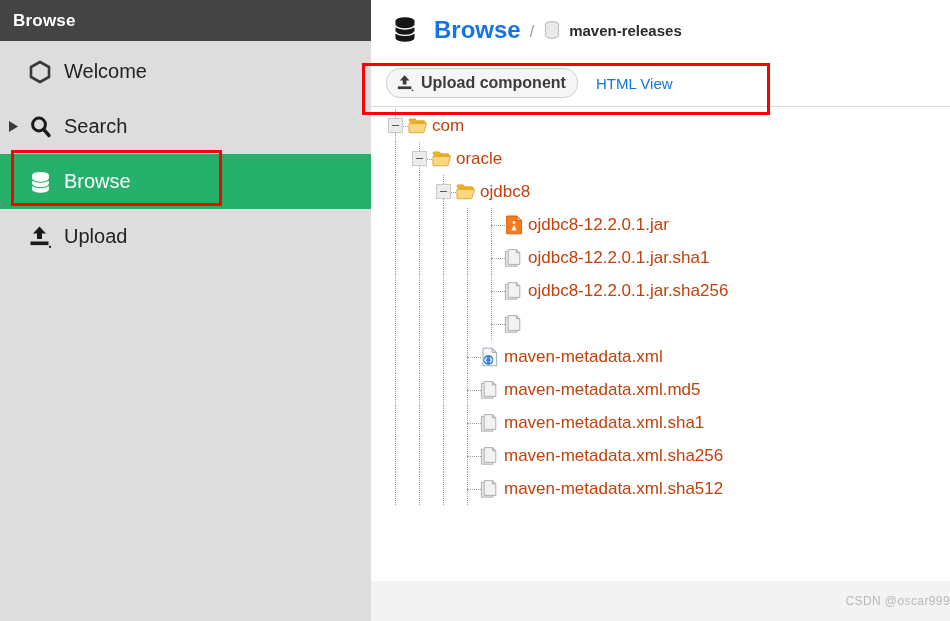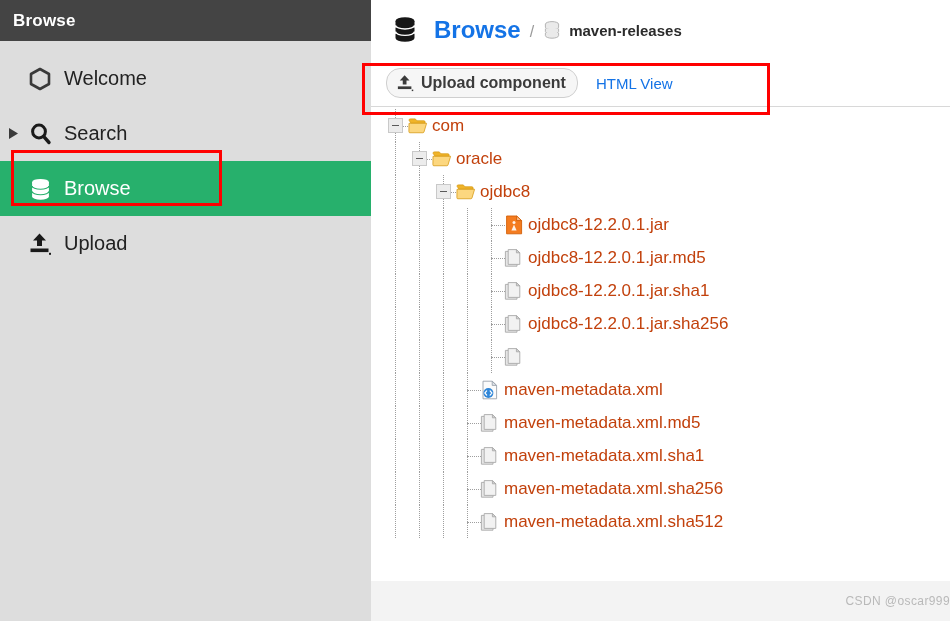--- a/index.html
+++ b/index.html
@@ -38,21 +38,21 @@
     align-items: center;
     padding-left: 13px;
     box-sizing: border-box;
   }
   .sidebar-header-title {
     font-size: 17px;
     font-weight: bold;
     letter-spacing: 0.2px;
   }
   .nav-list {
-    padding-top: 10px;
+    padding-top: 3px;
   }
   .nav-item {
     position: relative;
     height: 55px;
     display: flex;
     align-items: center;
     box-sizing: border-box;
     cursor: pointer;
   }
   .nav-item .twisty {
@@ -409,36 +409,20 @@
           <div class="guide" style="left: 96px; top: 0px; height: 33px;"></div>
           <div class="elbow" style="left: 120px; top: 16.5px; width: 14px;"></div>
           <div class="guide" style="left: 120px; top: 0px; height: 33px;"></div>
           <span class="row-icon" style="left: 133px; top: 6.5px;">
             <svg width="20" height="20" viewBox="0 0 20 20">
               <path d="M1.4 3.4 h8.2 l3.4 3.2 v11.6 h-11.6 z" fill="#e6e6e6" stroke="#a9a9a9" stroke-width="0.9"></path>
               <path d="M4.2 1.6 h8.2 l3.4 3.2 v11.6 h-11.6 z" fill="#f2f2f2" stroke="#a9a9a9" stroke-width="0.9"></path>
               <path d="M12.4 1.6 v3.2 h3.4 z" fill="#d6d6d6" stroke="#a9a9a9" stroke-width="0.9"></path>
             </svg>
           </span>
-          <span class="row-label" style="left: 157px;">ojdbc8-12.2.0.1.jar.md5</span>
-        </div>
-        <div class="tree-row">
-          <div class="guide" style="left: 24px; top: 0px; height: 33px;"></div>
-          <div class="guide" style="left: 48px; top: 0px; height: 33px;"></div>
-          <div class="guide" style="left: 72px; top: 0px; height: 33px;"></div>
-          <div class="guide" style="left: 96px; top: 0px; height: 33px;"></div>
-          <div class="elbow" style="left: 120px; top: 16.5px; width: 14px;"></div>
-          <div class="guide" style="left: 120px; top: 0px; height: 33px;"></div>
-          <span class="row-icon" style="left: 133px; top: 6.5px;">
-            <svg width="20" height="20" viewBox="0 0 20 20">
-              <path d="M1.4 3.4 h8.2 l3.4 3.2 v11.6 h-11.6 z" fill="#e6e6e6" stroke="#a9a9a9" stroke-width="0.9"></path>
-              <path d="M4.2 1.6 h8.2 l3.4 3.2 v11.6 h-11.6 z" fill="#f2f2f2" stroke="#a9a9a9" stroke-width="0.9"></path>
-              <path d="M12.4 1.6 v3.2 h3.4 z" fill="#d6d6d6" stroke="#a9a9a9" stroke-width="0.9"></path>
-            </svg>
-          </span>
           <span class="row-label" style="left: 157px;">ojdbc8-12.2.0.1.jar.sha1</span>
         </div>
         <div class="tree-row">
           <div class="guide" style="left: 24px; top: 0px; height: 33px;"></div>
           <div class="guide" style="left: 48px; top: 0px; height: 33px;"></div>
           <div class="guide" style="left: 72px; top: 0px; height: 33px;"></div>
           <div class="guide" style="left: 96px; top: 0px; height: 33px;"></div>
           <div class="elbow" style="left: 120px; top: 16.5px; width: 14px;"></div>
           <div class="guide" style="left: 120px; top: 0px; height: 33px;"></div>
           <span class="row-icon" style="left: 133px; top: 6.5px;">

